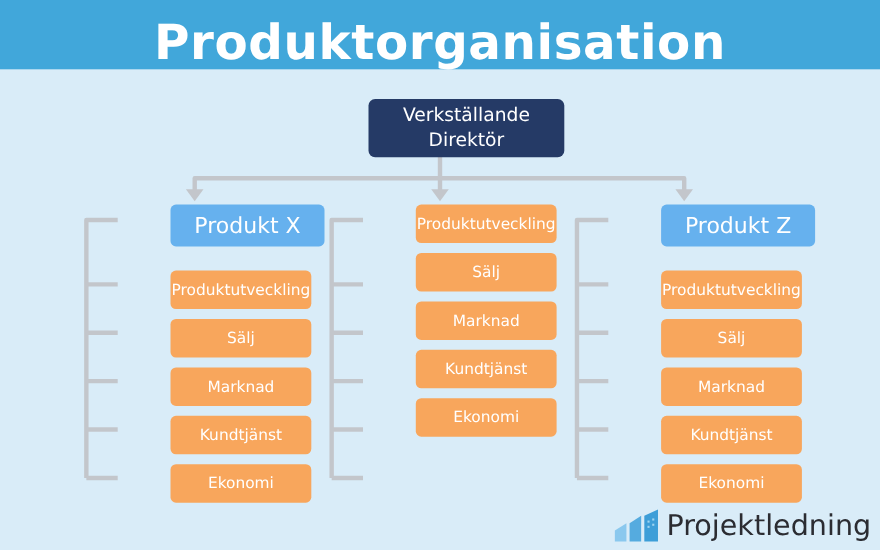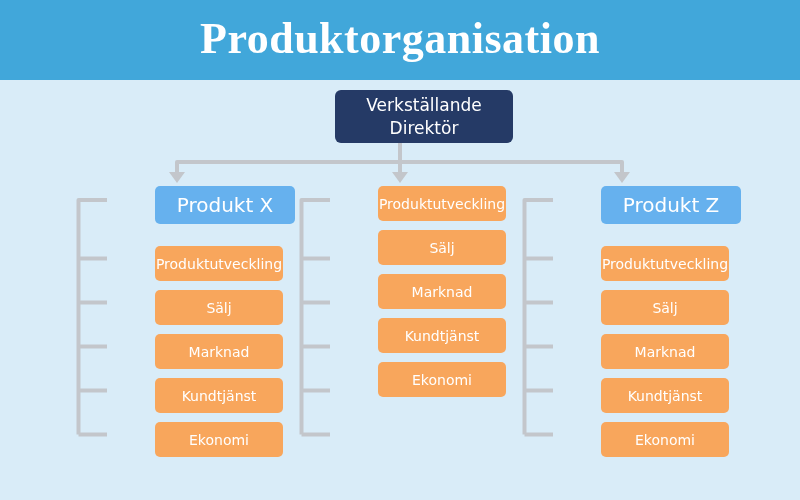--- a/index.html
+++ b/index.html
@@ -19,26 +19,25 @@
   .stage {
     position: relative;
     width: 800px;
     height: 500px;
     background: var(--page-bg);
   }
 
   .topbar {
     position: absolute;
     left: 0; top: 0;
-    width: 800px; height: 80px;
+    width: 800px; height: 63px;
     background: var(--header-bg);
     display: flex;
-    align-items: center;
+    align-items: flex-end;
     justify-content: center;
-    font-family: Liberation Serif, serif;
   }
   .topbar h1 {
     color: var(--text-light);
     font-size: 44px;
     font-weight: bold;
     letter-spacing: 0.5px;
     line-height: 1;
     transform: translateY(-1px);
   }
 
@@ -198,14 +197,28 @@
       <span>Marknad</span>
     </div>
     <div class="box dept">
       <span>Kundtjänst</span>
     </div>
     <div class="box dept">
       <span>Ekonomi</span>
     </div>
   </div>
 
+  <div class="logo">
+    <svg width="44" height="32" viewBox="0 0 46 32" xmlns="http://www.w3.org/2000/svg">
+      <polygon points="1,31 1,20.5 12,13.5 12,31" fill="#8ac8ee"></polygon>
+      <polygon points="15,31 15,13.5 26,6.5 26,31" fill="#55abdf"></polygon>
+      <polygon points="29,31 29,6.5 42,0.5 42,31" fill="#3d9ed8"></polygon>
+      <g fill="#9fd4f0">
+        <rect x="32" y="11" width="2" height="2"></rect>
+        <rect x="36.5" y="9" width="2" height="2"></rect>
+        <rect x="32" y="16" width="2" height="2"></rect>
+        <rect x="36.5" y="14" width="2" height="2"></rect>
+      </g>
+    </svg>
+    <span class="logo-word">Projektledning</span>
+  </div>
 
 </div>
 
 </body></html>

